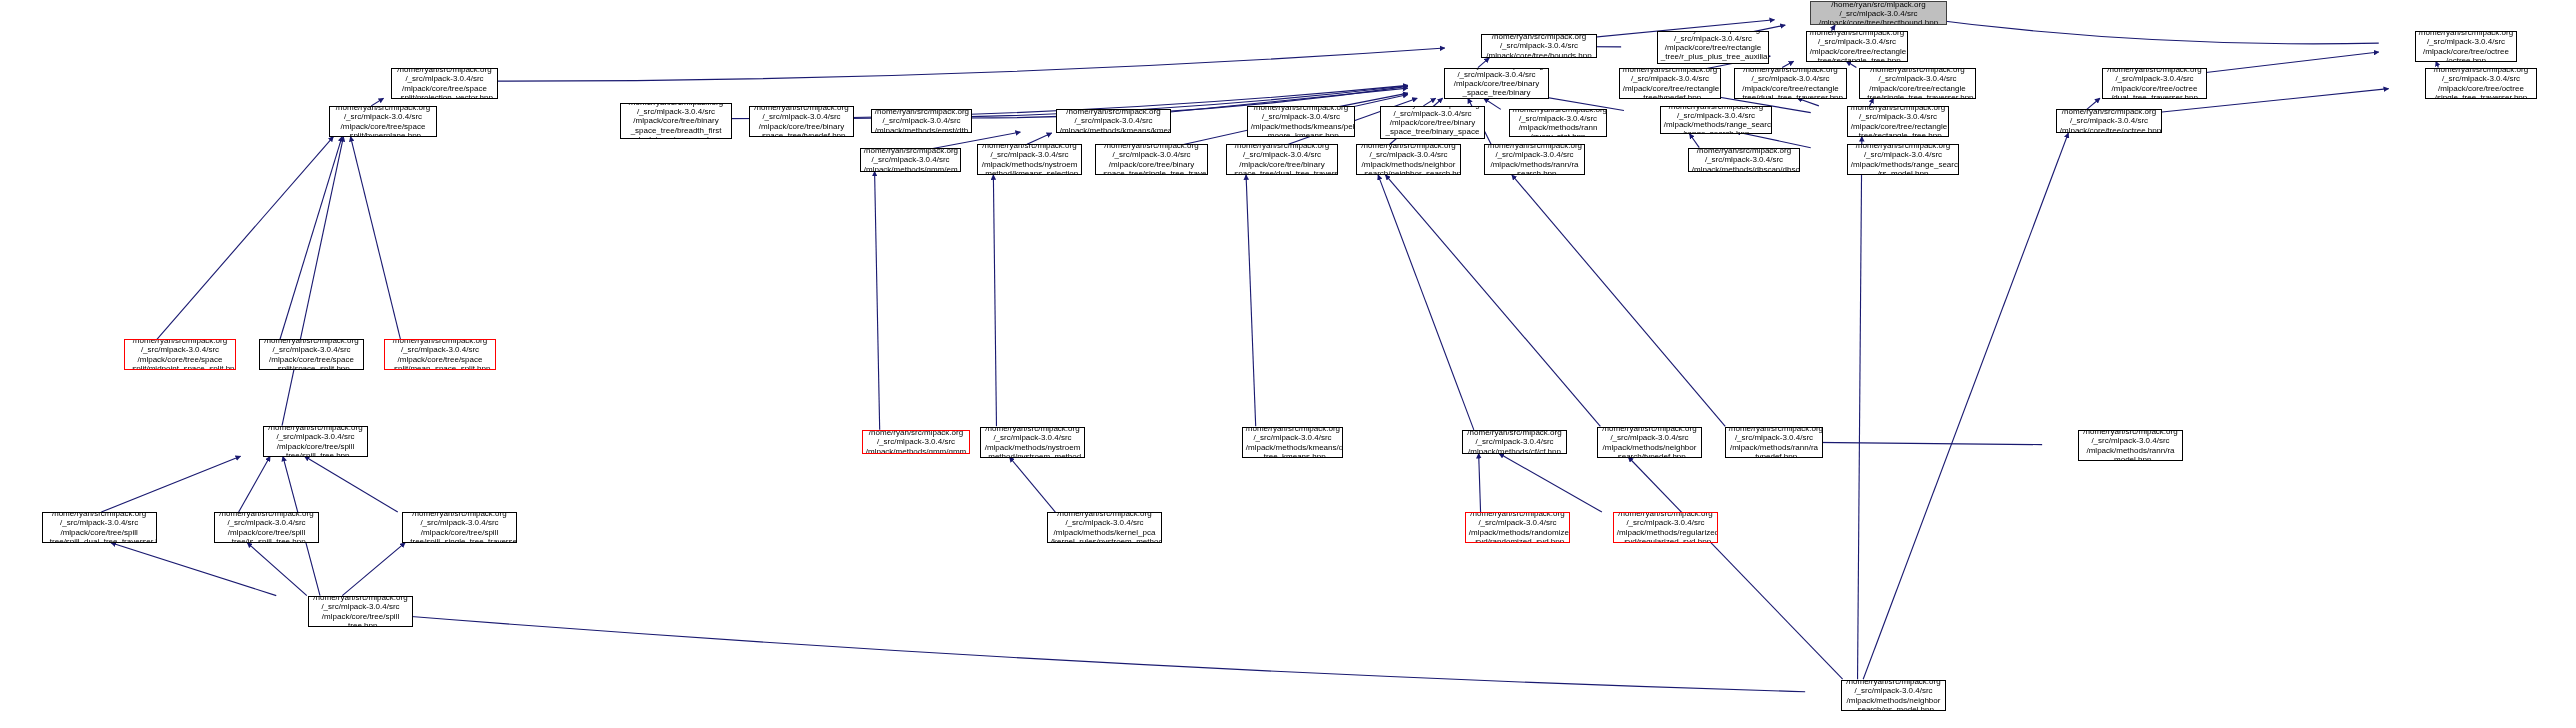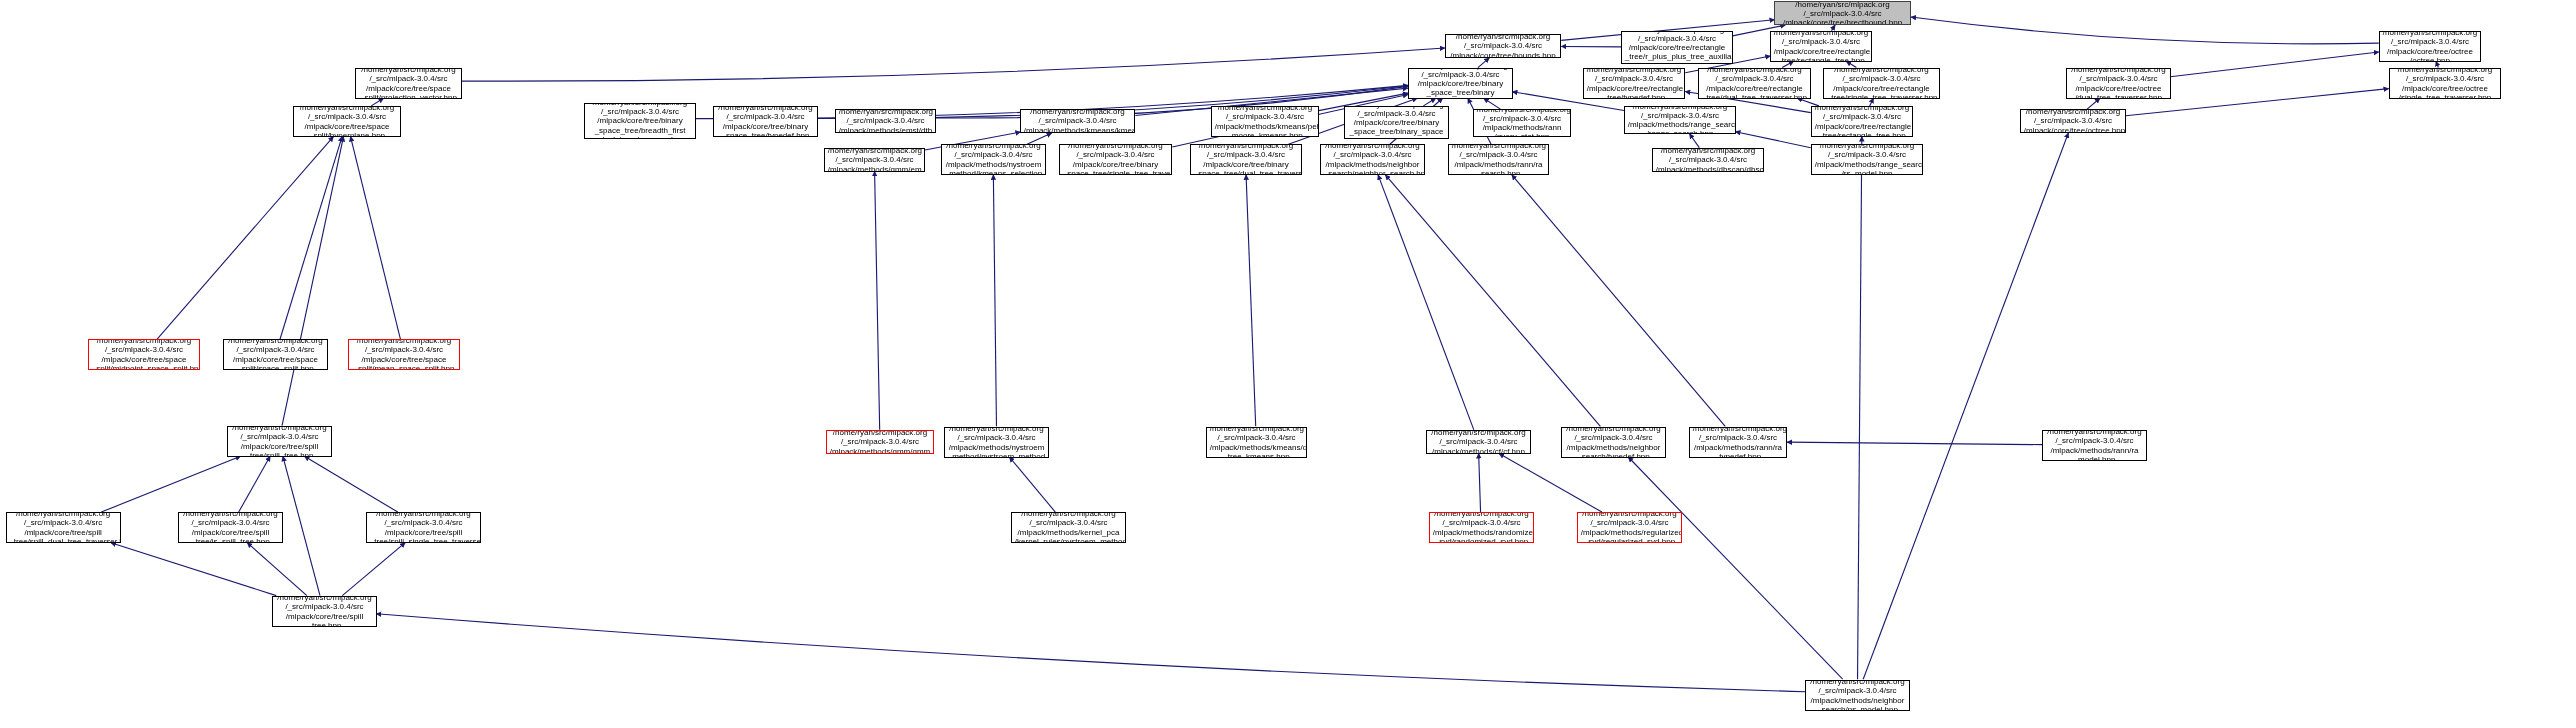--- a/index.html
+++ b/index.html
@@ -32,20 +32,21 @@
     color: #000000;
     font-size: 8px;
     line-height: 9.2px;
     padding: 2.1px 2.8px;
     text-align: center;
     white-space: pre-line;
     display: flex;
     align-items: center;
     justify-content: center;
     overflow: hidden;
+    margin-left: 36px;
   }
   .node.root {
     background: #bfbfbf;
     border: 0.7px solid #404040;
   }
   .node.missing {
     border: 0.7px solid #ff0000;
   }
   .node .label {
     display: block;

